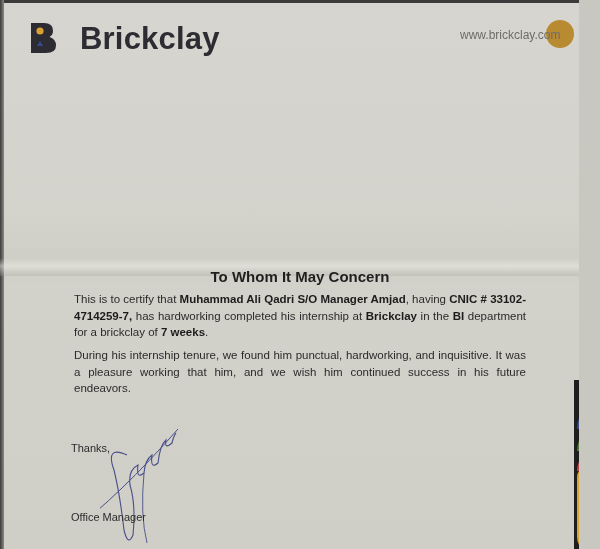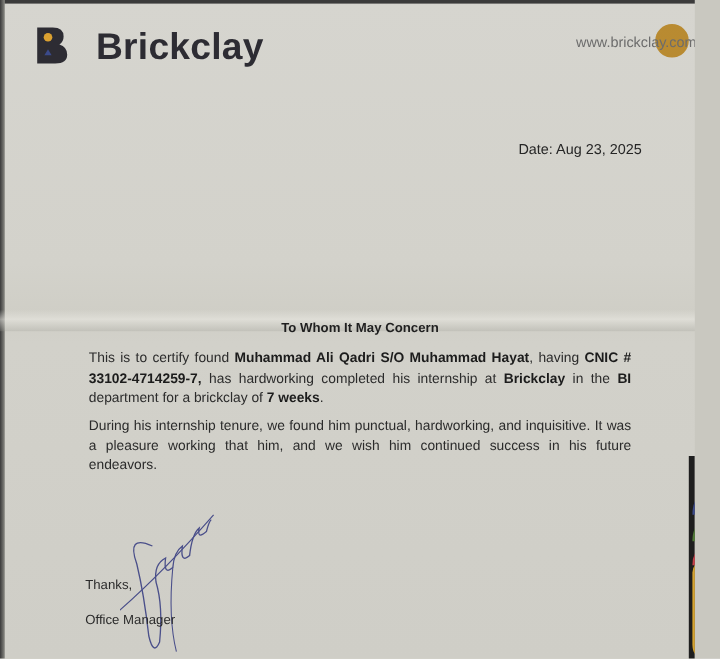--- a/index.html
+++ b/index.html
@@ -34,42 +34,42 @@
     
     .logo-mark {
       position: absolute; left: 29px; top: 22px; width: 30px; height: 32px;
     }
     .logo-text {
       position: absolute; left: 80px; top: 21px;
       font-size: 31px; font-weight: bold; color: #2d2c33; letter-spacing: 0.2px;
     }
     .website {
       position: absolute; left: 460px; top: 28px;
-      font-size: 12px; color: #6c6c6c; margin-left: 20px;
+      font-size: 12px; color: #6c6c6c;
     }
     .orange-dot {
       position: absolute; left: 546px; top: 20px; width: 28px; height: 28px;
       border-radius: 50%; background: #dba131; opacity: 0.95;
       mix-blend-mode: multiply;
     }
     .date {
       position: absolute; left: 432px; top: 117px; font-size: 12px; color: #262626;
     }
     .heading {
       position: absolute; left: 0; width: 600px; top: 268px; text-align: center;
-      font-size: 11px; font-weight: bold; color: #1f1f1f;
+      font-size: 15px; font-weight: bold; color: #1f1f1f;
     }
     .para {
       position: absolute; left: 74px; width: 452px;
       font-size: 11.5px; line-height: 16.5px; color: #2b2b2b; text-align: justify;
     }
     .p1 { top: 291px; }
     .p2 { top: 347px; }
     .p1 b, .p2 b { color: #1c1c1c; }
-    .thanks { position: absolute; left: 71px; top: 442px; font-size: 11px; color: #2b2b2b; margin-top: 40px; }
+    .thanks { position: absolute; left: 71px; top: 442px; font-size: 11px; color: #2b2b2b; }
     .signer { position: absolute; left: 71px; top: 497px; font-size: 11px; font-weight: bold; color: #1f1f1f; }
     .title  { position: absolute; left: 71px; top: 511px; font-size: 11px; color: #2b2b2b; }
     .signature { position: absolute; left: 100px; top: 425px; width: 100px; height: 124px; }
     .deco { position: absolute; left: 575px; top: 405px; width: 25px; height: 144px; }
   </style>
 </head>
 <body>
 
 <div class="page">
   <div class="top-edge"></div>
@@ -79,25 +79,24 @@
 
   <svg class="logo-mark" viewBox="0 0 30 32">
     <path d="M2 1 H15 Q24 1 24 8.5 Q24 13 20.5 15 Q27 17 27 23.5 Q27 31 17 31 H2 Z" fill="#2d2c33"></path>
     <circle cx="11" cy="9" r="3.6" fill="#dba131"></circle>
     <path d="M8 24 L11 19 L14 24 Z" fill="#3b4a8a"></path>
   </svg>
   <div class="logo-text">Brickclay</div>
   <div class="orange-dot"></div>
   <div class="website">www.brickclay.com</div>
 
-  <div class="date">Date: Aug 23, 2025</div>
 
   <div class="heading">To Whom It May Concern</div>
 
-  <div class="para p1"><span>This is to certify found </span><b>Muhammad Ali Qadri S/O Muhammad Hayat</b><span>, having </span><b>CNIC # 33102-4714259-7,</b><span> has hardworking completed his internship at </span><b>Brickclay</b><span> in the </span><b>BI</b><span> department for a brickclay of </span><b>7 weeks</b><span>.</span></div>
+  <div class="para p1"><span>This is to certify that </span><b>Muhammad Ali Qadri S/O Manager Amjad</b><span>, having </span><b>CNIC # 33102-4714259-7,</b><span> has hardworking completed his internship at </span><b>Brickclay</b><span> in the </span><b>BI</b><span> department for a brickclay of </span><b>7 weeks</b><span>.</span></div>
 
   <div class="para p2">During his internship tenure, we found him punctual, hardworking, and inquisitive. It was a pleasure working that him, and we wish him continued success in his future endeavors.</div>
 
   <div class="thanks">Thanks,</div>
   <svg class="signature" viewBox="0 0 100 124">
     <path d="M27 30 Q5 20 14 45 Q20 70 24 105 Q28 122 33 110 Q36 80 30 60 Q28 45 38 40 Q36 55 44 48 Q45 35 52 30 Q50 45 58 38 Q60 20 66 15 Q64 25 72 18 Q74 10 76 8" fill="none" stroke="#4a4f8a" stroke-width="1.1"></path>
     <path d="M-30 108 Q20 70 78 4" fill="none" stroke="#4a4f8a" stroke-width="1"></path>
     <path d="M44 48 Q40 90 47 118" fill="none" stroke="#4a4f8a" stroke-width="0.9"></path>
   </svg>
   <div class="title">Office Manager</div>

